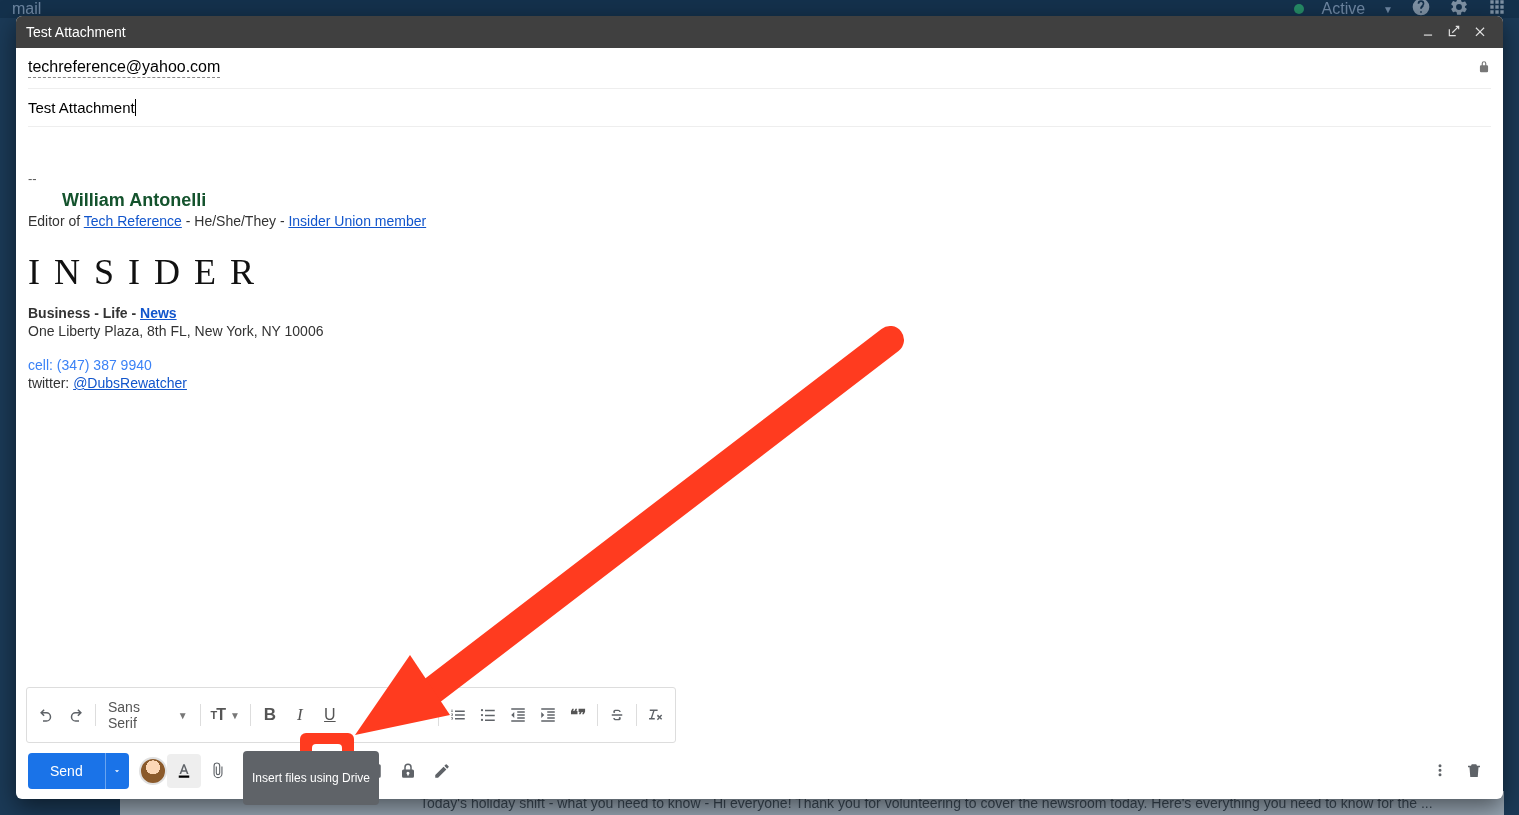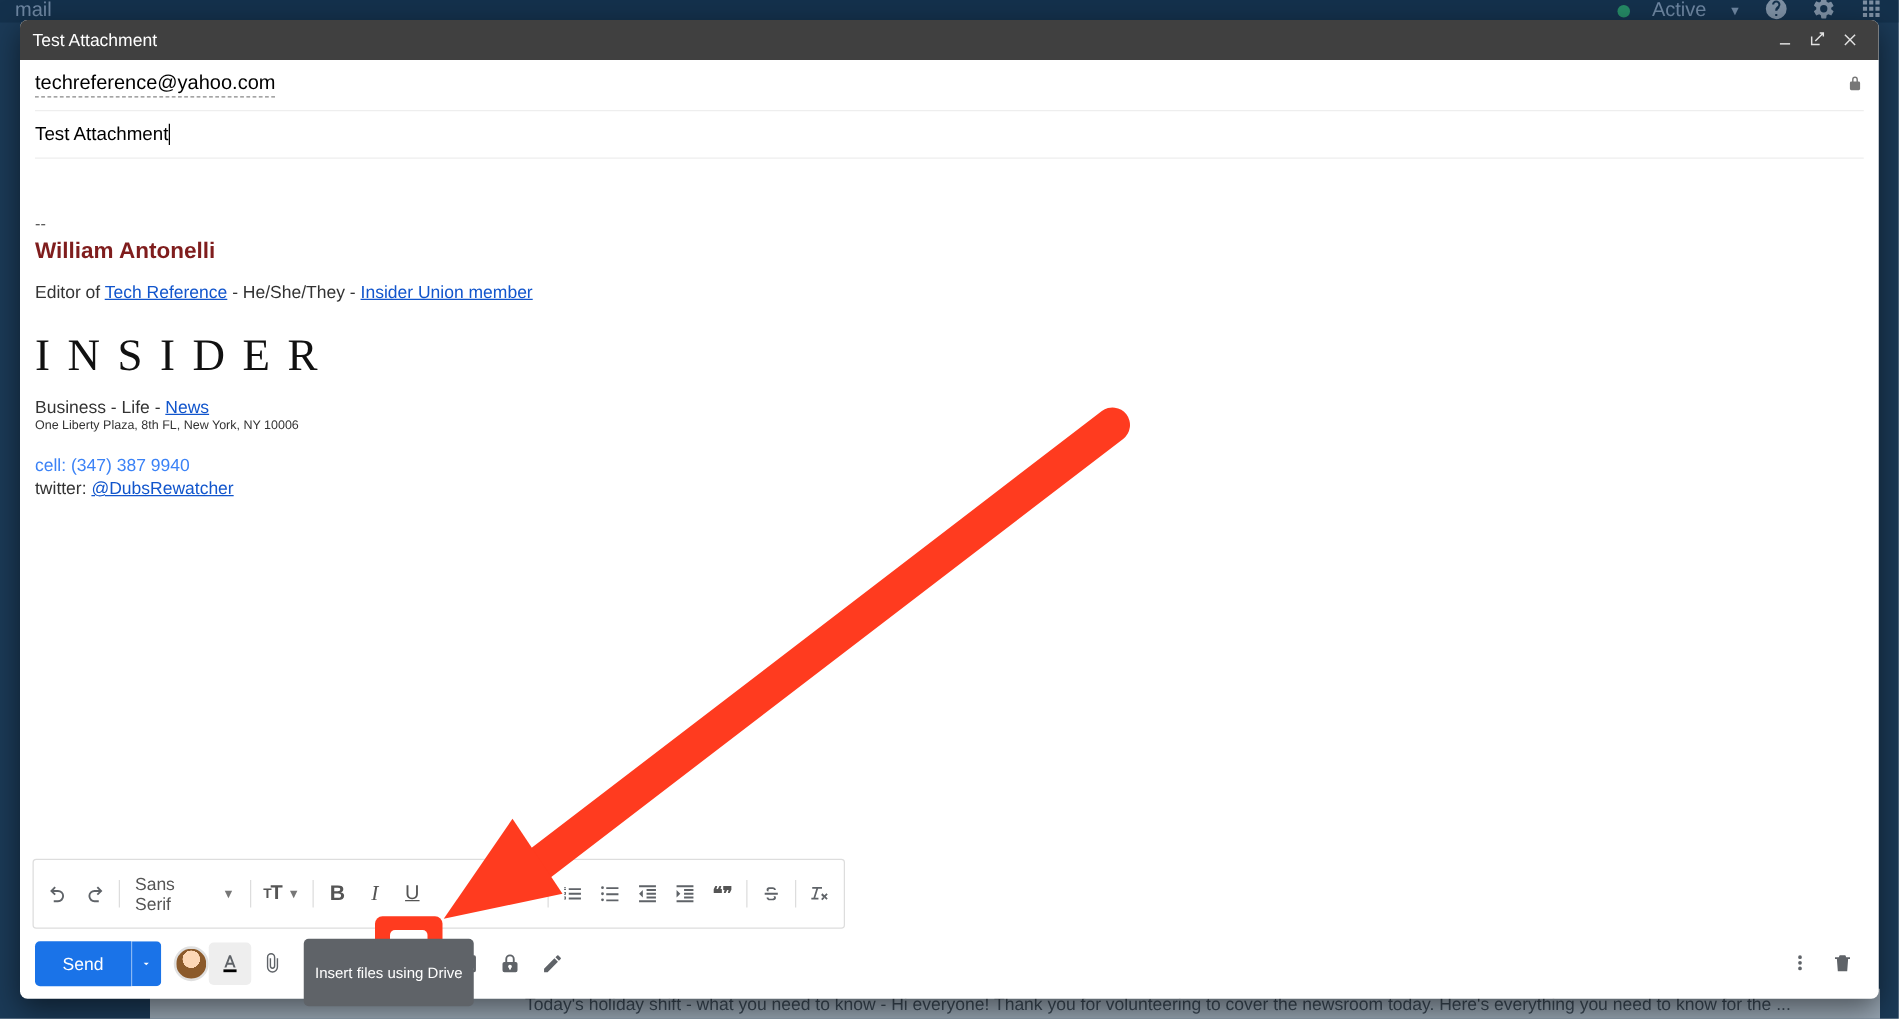--- a/index.html
+++ b/index.html
@@ -44,27 +44,27 @@
   .to-row { display:flex; align-items:center; border-bottom:1px solid #eee; margin: 0 12px; padding:10px 0;}
   .to-row .addr { border-bottom:1px dashed #888; padding-bottom:1px; }
   .to-row .lock { margin-left:auto; color:#777; font-size:14px; }
   .subject-row { border-bottom:1px solid #eee; margin:0 12px; padding:10px 0; font-size:15px;}
   .subject-row .cursor { border-right:1px solid #000; animation: none; }
 
   .body-area {
     flex:1; padding: 14px 12px 0 12px; font-size:14px; color:#222; overflow:auto;
   }
   .sig-dash { color:#555; font-size:13px; margin-top:30px;}
-  .sig-name { color:#7f1d1d; font-weight:bold; font-size:18px; margin-top:4px;}
-  .sig-line { margin-top:14px; font-size:14px; color:#333;}
+  .sig-name { color:#14532d; font-weight:bold; font-size:18px; margin-top:4px;margin-left:34px;}
+  .sig-line { margin-top:2px; font-size:14px; color:#333;}
   .sig-line a { color:#1155cc; text-decoration:underline;}
   .insider-logo { font-family: Georgia, 'Times New Roman', serif; font-size:36px; letter-spacing:14px; margin:22px 0 12px 0; color:#111;}
-  .biz-line { font-size:14px; color:#333;}
+  .biz-line { font-size:14px; color:#333;font-weight:bold;}
   .biz-line a { color:#1155cc; text-decoration:underline;}
-  .addr-line { font-size:10px; color:#333; margin-top:2px;}
+  .addr-line { font-size:14px; color:#333; margin-top:2px;}
   .cell-line { font-size:14px; color:#3b82f6; margin-top:18px;}
   .tw-line { font-size:14px; color:#333; margin-top:2px;}
   .tw-line a { color:#1155cc; text-decoration:underline;}
 
   
   .format-bar {
     height:56px; margin: 0 10px 6px 10px; border:1px solid #ddd; border-radius:3px;
     display:flex; align-items:center; gap:0; padding:0 4px; background:#fff; width:650px;
   }
   .fbtn { min-width:30px; height:30px; display:flex; align-items:center; justify-content:center;

